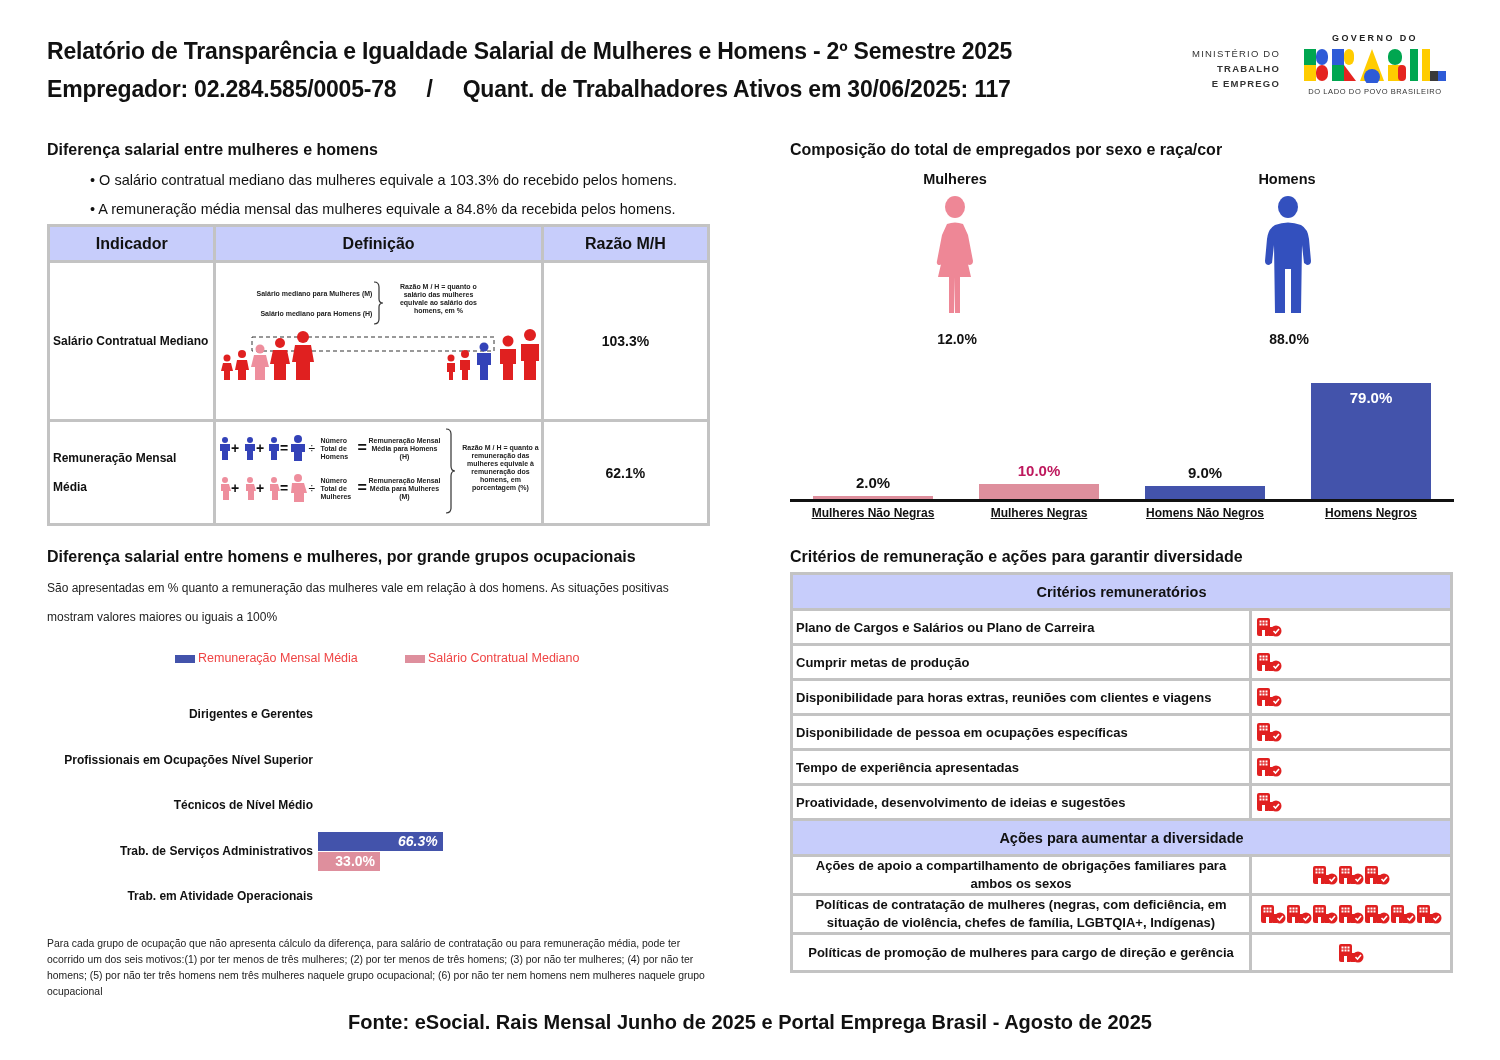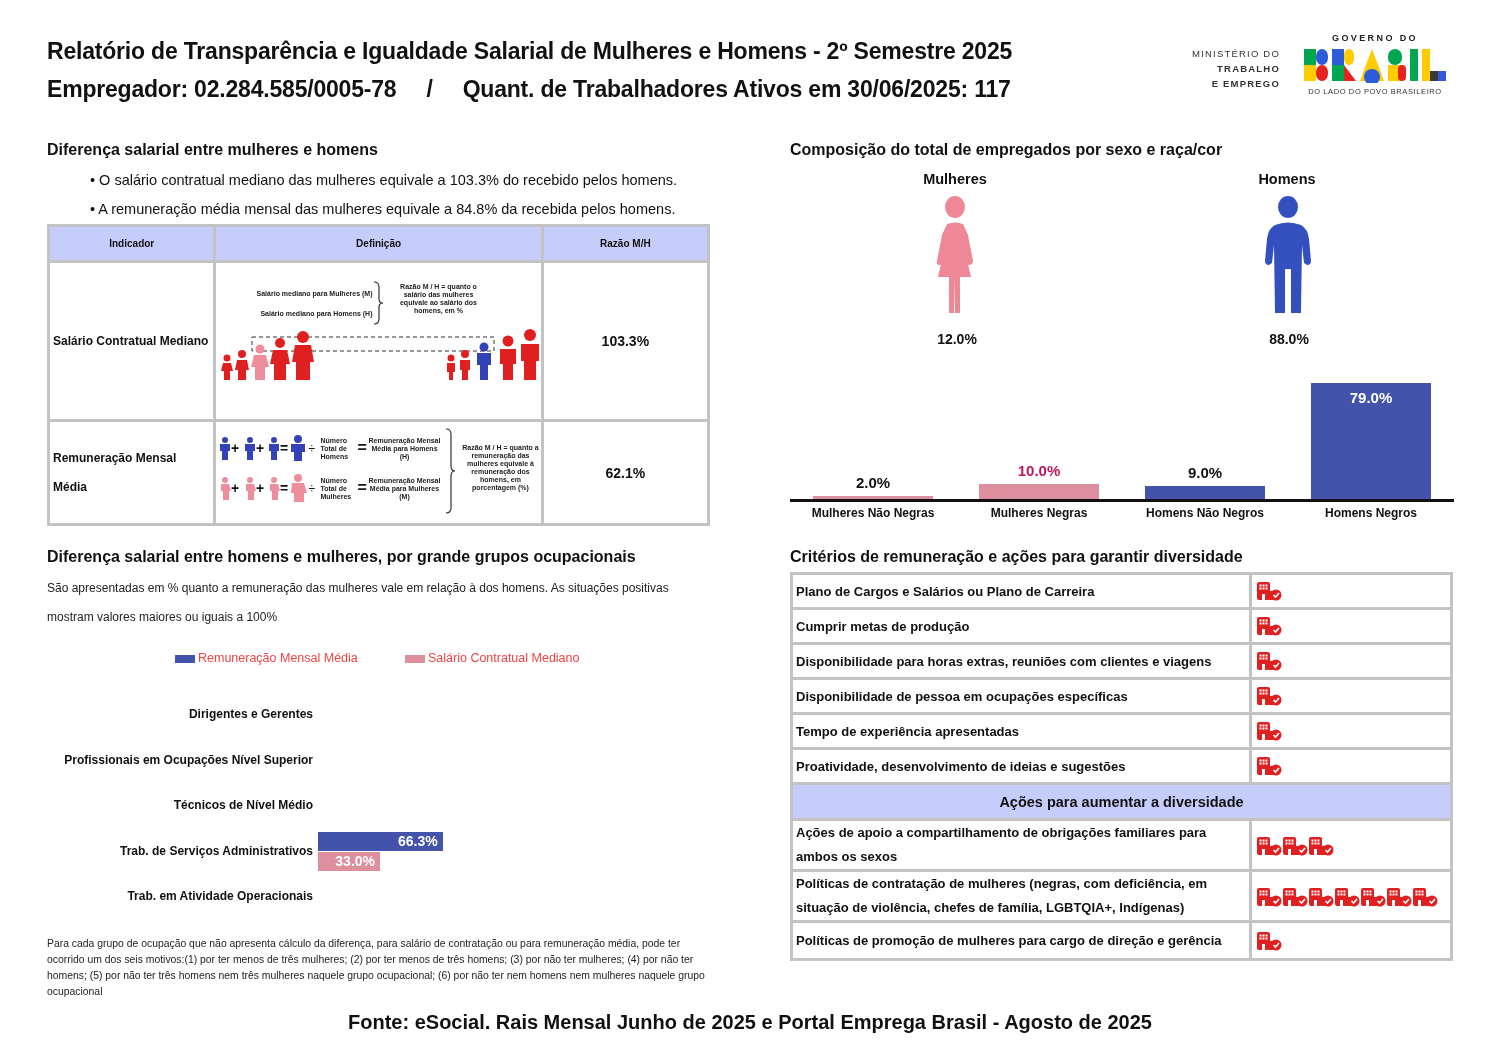--- a/index.html
+++ b/index.html
@@ -22,51 +22,51 @@
 
   
   .sec-title { font-size: 16px; font-weight: bold; white-space: nowrap; }
 
   
   .bullet { font-size: 14.5px; white-space: nowrap; }
 
   
   table.ind { position: absolute; left: 47px; top: 224px; width: 663px; border-collapse: collapse; }
   table.ind td, table.ind th { border: 3px solid #c3c3c3; }
-  table.ind th { background: #c7cdfb; height: 36px; font-size: 10px; font-weight: bold; }
+  table.ind th { background: #c7cdfb; height: 36px; font-size: 16px; font-weight: bold; }
   table.ind td.lab { font-size: 12px; font-weight: bold; padding-left: 3px; line-height: 29px; }
   table.ind td.val { font-size: 14px; font-weight: bold; text-align: center; }
   table.ind td.def { position: relative; padding: 0; }
 
   .tiny { font-size: 7px; font-weight: bold; color: #222; line-height: 8px; }
 
   
   .comp-lbl { font-size: 14.5px; font-weight: bold; text-align: center; width: 120px; }
   .comp-val { font-size: 14px; font-weight: bold; text-align: center; width: 120px; }
 
   
   .race-axis { left: 790px; top: 499px; width: 664px; height: 3px; background: #111; }
   .race-bar { position: absolute; }
   .race-val { position: absolute; font-size: 15px; font-weight: bold; text-align: center; width: 120px; }
-  .race-cat { position: absolute; font-size: 12px; font-weight: bold; text-align: center; width: 166px; top: 506px; }
+  .race-cat { position: absolute; font-size: 12px; font-weight: bold; text-align: center; width: 166px; top: 506px; text-decoration: underline; }
 
   
   .occ-desc { font-size: 12px; color: #222; white-space: nowrap; }
   .legend { font-size: 12.5px; color: #ef4444; white-space: nowrap; }
   .swatch { display: inline-block; width: 20px; height: 8px; vertical-align: middle; margin-right: 3px; }
   .occ-cat { position: absolute; font-size: 12px; font-weight: bold; text-align: right; width: 300px; left: 13px; }
   .occ-bar { position: absolute; color: #fff; font-size: 14px; font-weight: bold; text-align: right; padding-right: 5px; line-height: 19px; }
   .footnote { left: 47px; top: 936px; width: 665px; font-size: 10.4px; line-height: 16px; color: #222; }
 
   
   table.crit { position: absolute; left: 790px; top: 572px; width: 663px; border-collapse: collapse; }
   table.crit td { border: 3px solid #c3c3c3; font-size: 13px; font-weight: bold; padding: 0 3px; }
   table.crit td.head { background: #c7cdfb; text-align: center; font-size: 14.5px; height: 36px; }
   table.crit tr.r td { height: 35px; }
-  table.crit tr.r2 td { height: 38px; line-height: 24px; }
+  table.crit tr.r2 td { height: 38px; line-height: 18px; text-align: center; }
   table.crit td.icons { width: 202px; padding-left: 4px; }
   .ri { display: inline-block; width: 26px; height: 20px; vertical-align: middle; }
 
   .fonte { left: 0; width: 1500px; top: 1011px; text-align: center; font-size: 20px; font-weight: bold; }
 </style>
 </head>
 <body>
 
 <div class="abs title1">Relatório de Transparência e Igualdade Salarial de Mulheres e Homens - 2º Semestre 2025</div>
 <div class="abs title2">
@@ -272,34 +272,37 @@
 </div>
 <div class="abs legend" style="left:405px; top:651px;">
   <span class="swatch" style="background:#de8f9d;"></span><span>Salário Contratual Mediano</span>
 </div>
 
 <div id="occ-chart">
     <div class="occ-cat" style="top: 707px;">Dirigentes e Gerentes</div>
     <div class="occ-cat" style="top: 752.5px;">Profissionais em Ocupações Nível Superior</div>
     <div class="occ-cat" style="top: 798px;">Técnicos de Nível Médio</div>
     <div class="occ-cat" style="top: 843.5px;">Trab. de Serviços Administrativos</div>
-    <div class="occ-bar" style="left: 318px; top: 831.5px; width: 124.644px; height: 19px; background: rgb(67, 83, 171);">66.3%</div>
+    <div class="occ-bar" style="left: 318px; top: 831.5px; width: 124.644px; height: 19px; background: rgb(67, 83, 171); font-style: italic;">66.3%</div>
     <div class="occ-bar" style="left: 318px; top: 851.5px; width: 62.04px; height: 19px; background: rgb(222, 143, 157);">33.0%</div>
     <div class="occ-cat" style="top: 889px;">Trab. em Atividade Operacionais</div>
   </div>
 
 <div class="abs footnote">Para cada grupo de ocupação que não apresenta cálculo da diferença, para salário de contratação ou para remuneração média, pode ter ocorrido um dos seis motivos:(1) por ter menos de três mulheres; (2) por ter menos de três homens; (3) por não ter mulheres; (4) por não ter homens; (5) por não ter três homens nem três mulheres naquele grupo ocupacional; (6) por não ter nem homens nem mulheres naquele grupo ocupacional</div>
 
 <div class="abs sec-title" style="left:790px; top:548px;">Critérios de remuneração e ações para garantir diversidade</div>
 <table class="crit" id="crit-table">
   <colgroup>
       <col style="width:461px">
       <col style="width:202px">
     </colgroup>
   <tbody id="crit-body">
+      <tr>
+        <td class="head" colspan="2">Critérios remuneratórios</td>
+      </tr>
       <tr class="r">
         <td>Plano de Cargos e Salários ou Plano de Carreira</td>
         <td class="icons"><svg class="ri" viewBox="0 0 26 20">
             <g fill="#e02020">
               <rect x="1" y="1" width="13" height="18" rx="2"></rect>
               <rect x="13" y="10" width="4" height="9"></rect>
               <circle cx="20" cy="14" r="5.5"></circle>
             </g>
             <g fill="#fff">
               <rect x="3.5" y="3.5" width="2" height="2"></rect>

